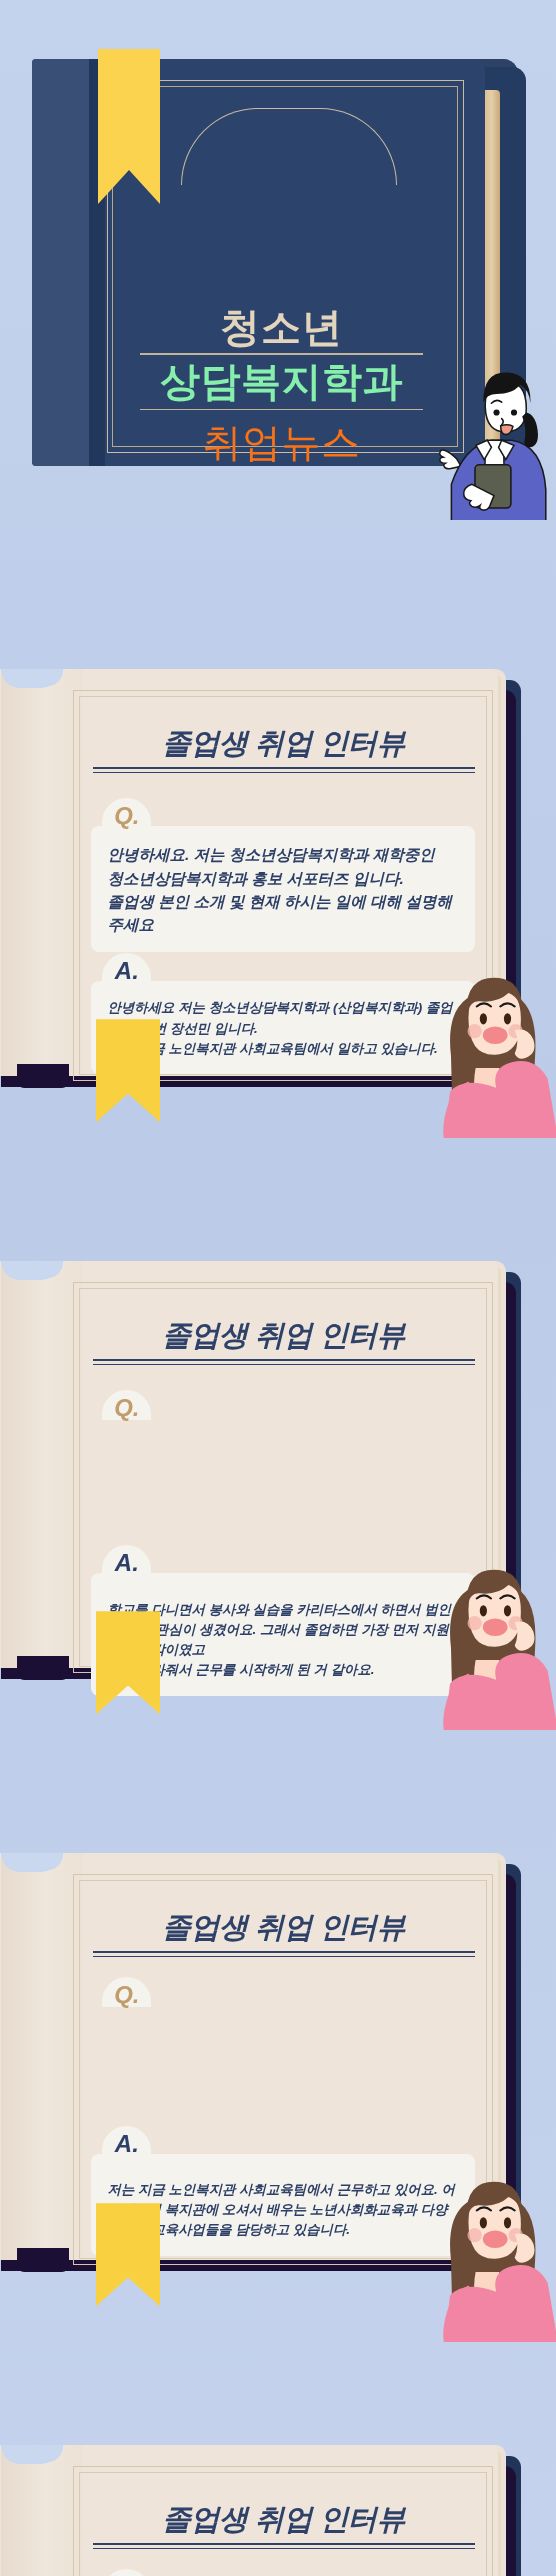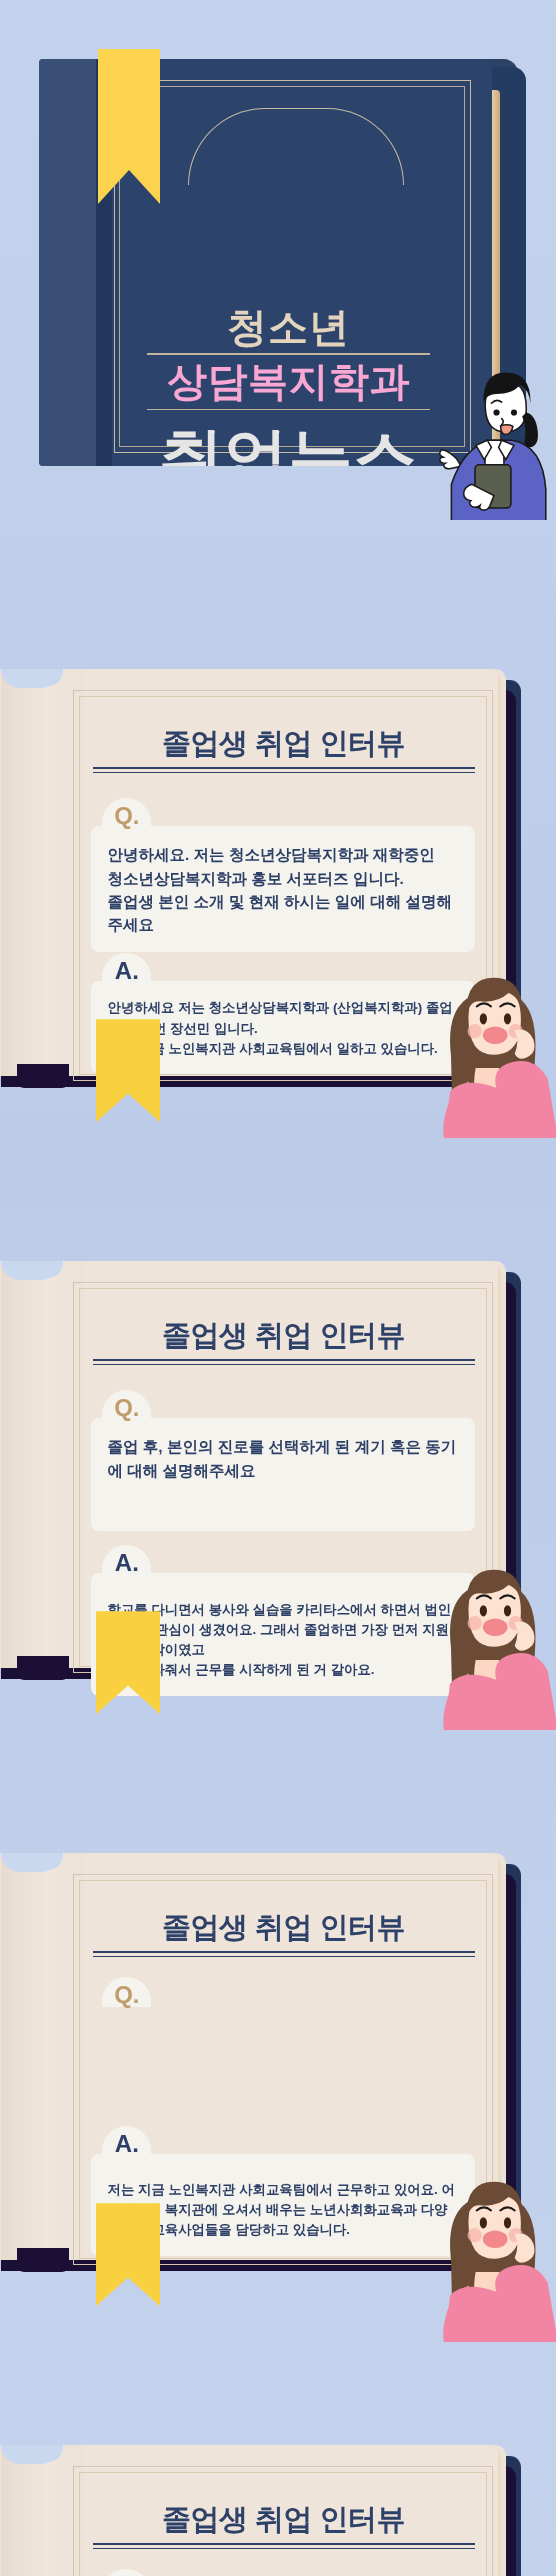--- a/index.html
+++ b/index.html
@@ -34,21 +34,21 @@
     background: #253c62;
     border-radius: 5.2px 13.4px 13.4px 5.2px;
   }
   .hero-pages {
     position: absolute; left: 479px; top: 90px;
     width: 20.6px; height: 361px;
     background: linear-gradient(90deg,#d5b183,#e4cfa9 60%,#c9a878);
     border-radius: 0 4.1px 4.1px 0;
   }
   .hero-cover {
-    position: absolute; left: 39px; top: 59px;
+    position: absolute; left: 32px; top: 59px;
     width: 453px; height: 407px;
     background: #2c436b;
     border-radius: 4.1px 10.3px 10.3px 4.1px;
     overflow: hidden;
   }
   .hero-spine {
     position: absolute; left: 0; top: 0; width: 57px; height: 100%;
     background: #3a4f76;
   }
   .hero-spine-shadow {
@@ -82,36 +82,37 @@
     text-align: center; color: #ddd0bb;
     z-index: 4;
   }
   .hero-t1 {
     font-size: 40px; font-weight: 800; letter-spacing: 1px;
     color: #e3d5bd; line-height: 1.05;
   }
   .hero-rule { height: 1.5px; background: #c2b49a; margin: 5.2px 31px 4.1px; }
   .hero-t2 {
     font-size: 40px; font-weight: 800; letter-spacing: 0.5px;
-    color: #f9a8d4; line-height: 1.12;
+    color: #86efac; line-height: 1.12;
   }
   .hero-t3 {
-    font-size: 64px; font-weight: 700; letter-spacing: 0.5px;
-    color: #e5e5e5; line-height: 1.1; margin-top: 11.3px;
+    font-size: 39px; font-weight: 400; letter-spacing: 0.5px;
+    color: #f97316; line-height: 1.1; margin-top: 11.3px;
   }
 
   
   .woman-blue { position: absolute; right: 2.1px; top: 330px; width: 118px; height: 206px; z-index: 9; }
 
   
   .book {
     position: relative;
     width: 554px;
     height: 592px;
     margin: 0 auto;
+    font-style: italic;
   }
   .book-shadow {
     position: absolute; left: 0px; top: 160px; width: 520px; height: 402px;
     background: #23345a; border-radius: 0 11.3px 11.3px 0;
   }
   .book-shadow2 {
     position: absolute; left: 0px; top: 170px; width: 515px; height: 397px;
     background: #1b0f35; border-radius: 0 11.3px 11.3px 0;
   }
   .book-paper {
@@ -321,21 +322,20 @@
   <div class="sec-title">졸업생 취업 인터뷰</div>
   <div class="sec-rules">
       <div class="r1"></div>
       <div class="r2"></div>
     </div>
 
   <div class="qa-block" style="top:278px;">
     <div class="qa-badge q-badge">
         <span>Q.</span>
       </div>
-    <div class="qa-bubble q-bubble" style="min-height:113px;">졸업 후, 본인의 진로를 선택하게 된 계기 혹은 동기에 대해 설명해주세요</div>
   </div>
 
   <div class="qa-block" style="top:433px;">
     <div class="qa-badge a-badge">
         <span>A.</span>
       </div>
     <div class="qa-bubble a-bubble" style="padding-top:27px;">학교를 다니면서 봉사와 실습을 카리타스에서 하면서 법인에 대한 관심이 생겼어요. 그래서 졸업하면 가장 먼저 지원해볼 생각이였고
 운이 따라줘서 근무를 시작하게 된 거 같아요.</div>
   </div>
 

